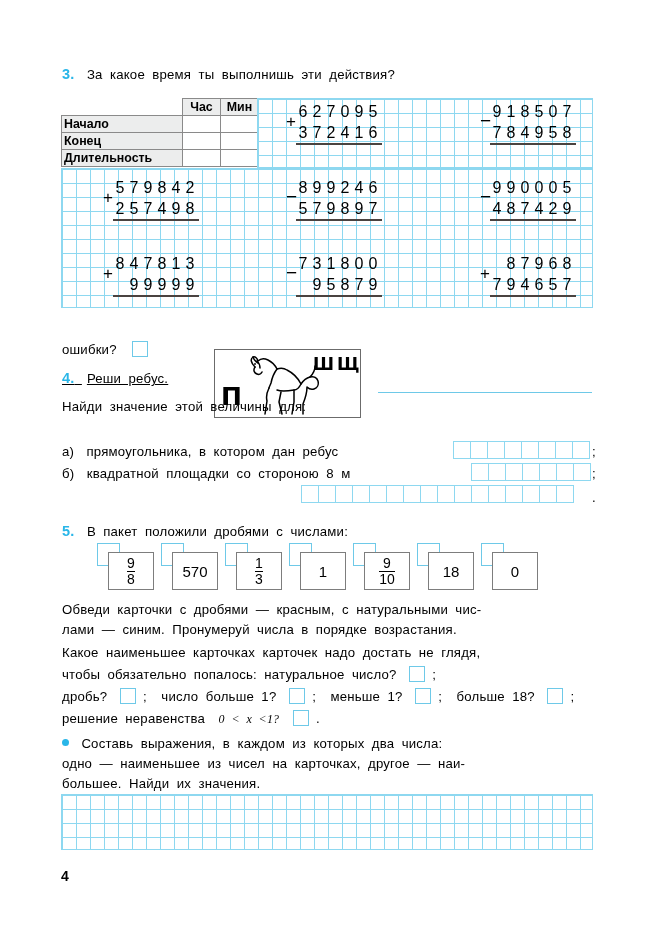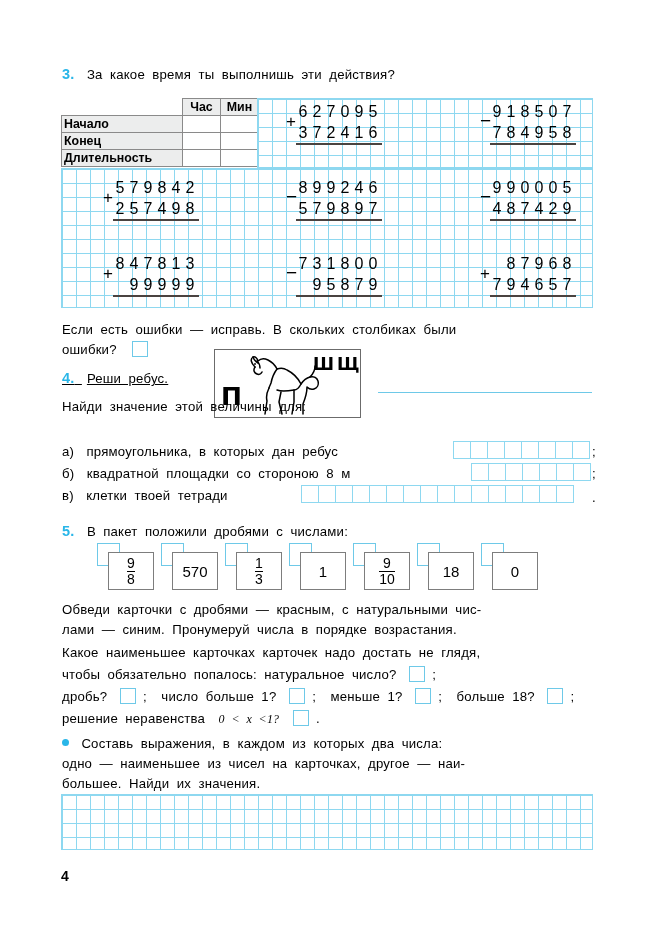--- a/index.html
+++ b/index.html
@@ -165,21 +165,20 @@
   </div>
 
   <div class="calc" style="left:490px;top:253px;">
     <div class="row" style="position:relative;padding-left:14px;">
       <span class="sign" style="top:10px;">+</span><span><span class="dg">8</span><span class="dg">7</span><span class="dg">9</span><span class="dg">6</span><span class="dg">8</span></span>
     </div>
     <div class="row"><span class="dg">7</span><span class="dg">9</span><span class="dg">4</span><span class="dg">6</span><span class="dg">5</span><span class="dg">7</span></div>
     <div class="bar" style="width:86px;"></div>
   </div>
 
-  <div class="abs txt wsp" style="left:62px;top:322px;">Если  есть  ошибки  —  исправь.  В  скольких  столбиках  были</div>
   <div class="abs txt wsp" style="left:62px;top:341px;">
     <span>ошибки?</span>
     <span class="ibox" style="margin-left:8px;"></span>
   </div>
 
   <div class="abs txt wsp" style="left:62px;top:370px;text-decoration:underline;">
     <span class="num">4.</span>
     <span style="margin-left:5px;">Реши  ребус.</span>
   </div>
 
@@ -207,21 +206,21 @@
         <path d="M69 23 C72 20 74 16 74 12"></path>
       </g>
     </svg>
   </div>
   <div class="ruleline" style="left:378px;top:392px;width:214px;"></div>
 
   <div class="abs txt wsp" style="left:62px;top:399px;">Найди  значение  этой  величины  для:</div>
 
   <div class="abs txt wsp" style="left:62px;top:444px;">
     <span>а)</span>
-    <span style="margin-left:5px;">прямоугольника,  в  которых  дан  ребус</span>
+    <span style="margin-left:5px;">прямоугольника,  в  котором  дан  ребус</span>
   </div>
   <div class="strip" style="left:453px;top:441px;">
     <i></i>
       <i></i>
       <i></i>
       <i></i>
       <i></i>
       <i></i>
       <i></i>
       <i></i>
@@ -236,24 +235,20 @@
     <i></i>
       <i></i>
       <i></i>
       <i></i>
       <i></i>
       <i></i>
       <i></i>
   </div>
   <div class="abs txt" style="left:592px;top:466px;">;</div>
 
-  <div class="abs txt wsp" style="left:62px;top:488px;">
-    <span>в)</span>
-    <span style="margin-left:5px;">клетки  твоей  тетради</span>
-  </div>
   <div class="strip" style="left:301px;top:485px;">
     <i></i>
       <i></i>
       <i></i>
       <i></i>
       <i></i>
       <i></i>
       <i></i>
       <i></i>
       <i></i>

